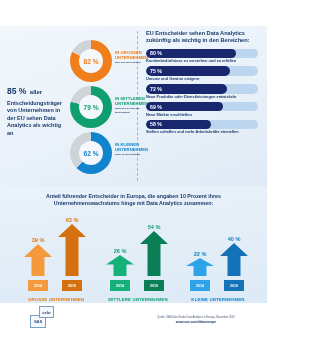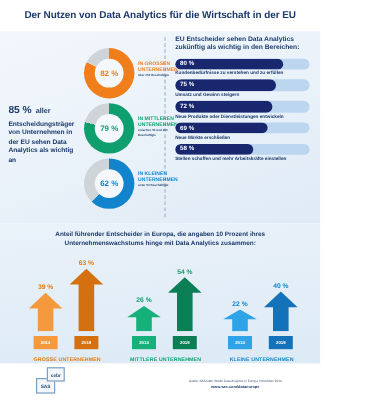--- a/index.html
+++ b/index.html
@@ -170,23 +170,20 @@
     position:absolute;left:140px;top:13px;width:112px;text-align:center;
   }
   .src-line{font-size:2.6px;color:#4a5a70;line-height:3.4px;}
   .src-url{margin-top:1px;font-size:3.3px;font-weight:bold;color:#1b3a6b;}
 </style>
 </head>
 <body>
 
 <div class="page">
 
-  <div class="header">
-    <div class="header-title">Der Nutzen von Data Analytics für die Wirtschaft in der EU</div>
-  </div>
 
   <div class="topband"></div>
   <div class="divider-v"></div>
 
   <div class="stat65">
     <div class="stat65-top">
       <span class="pct">85 %</span>
       <span class="aller">aller</span>
     </div>
     <div class="stat65-body">Entscheidungsträger von Unternehmen in der EU sehen Data Analytics als wichtig an</div>

